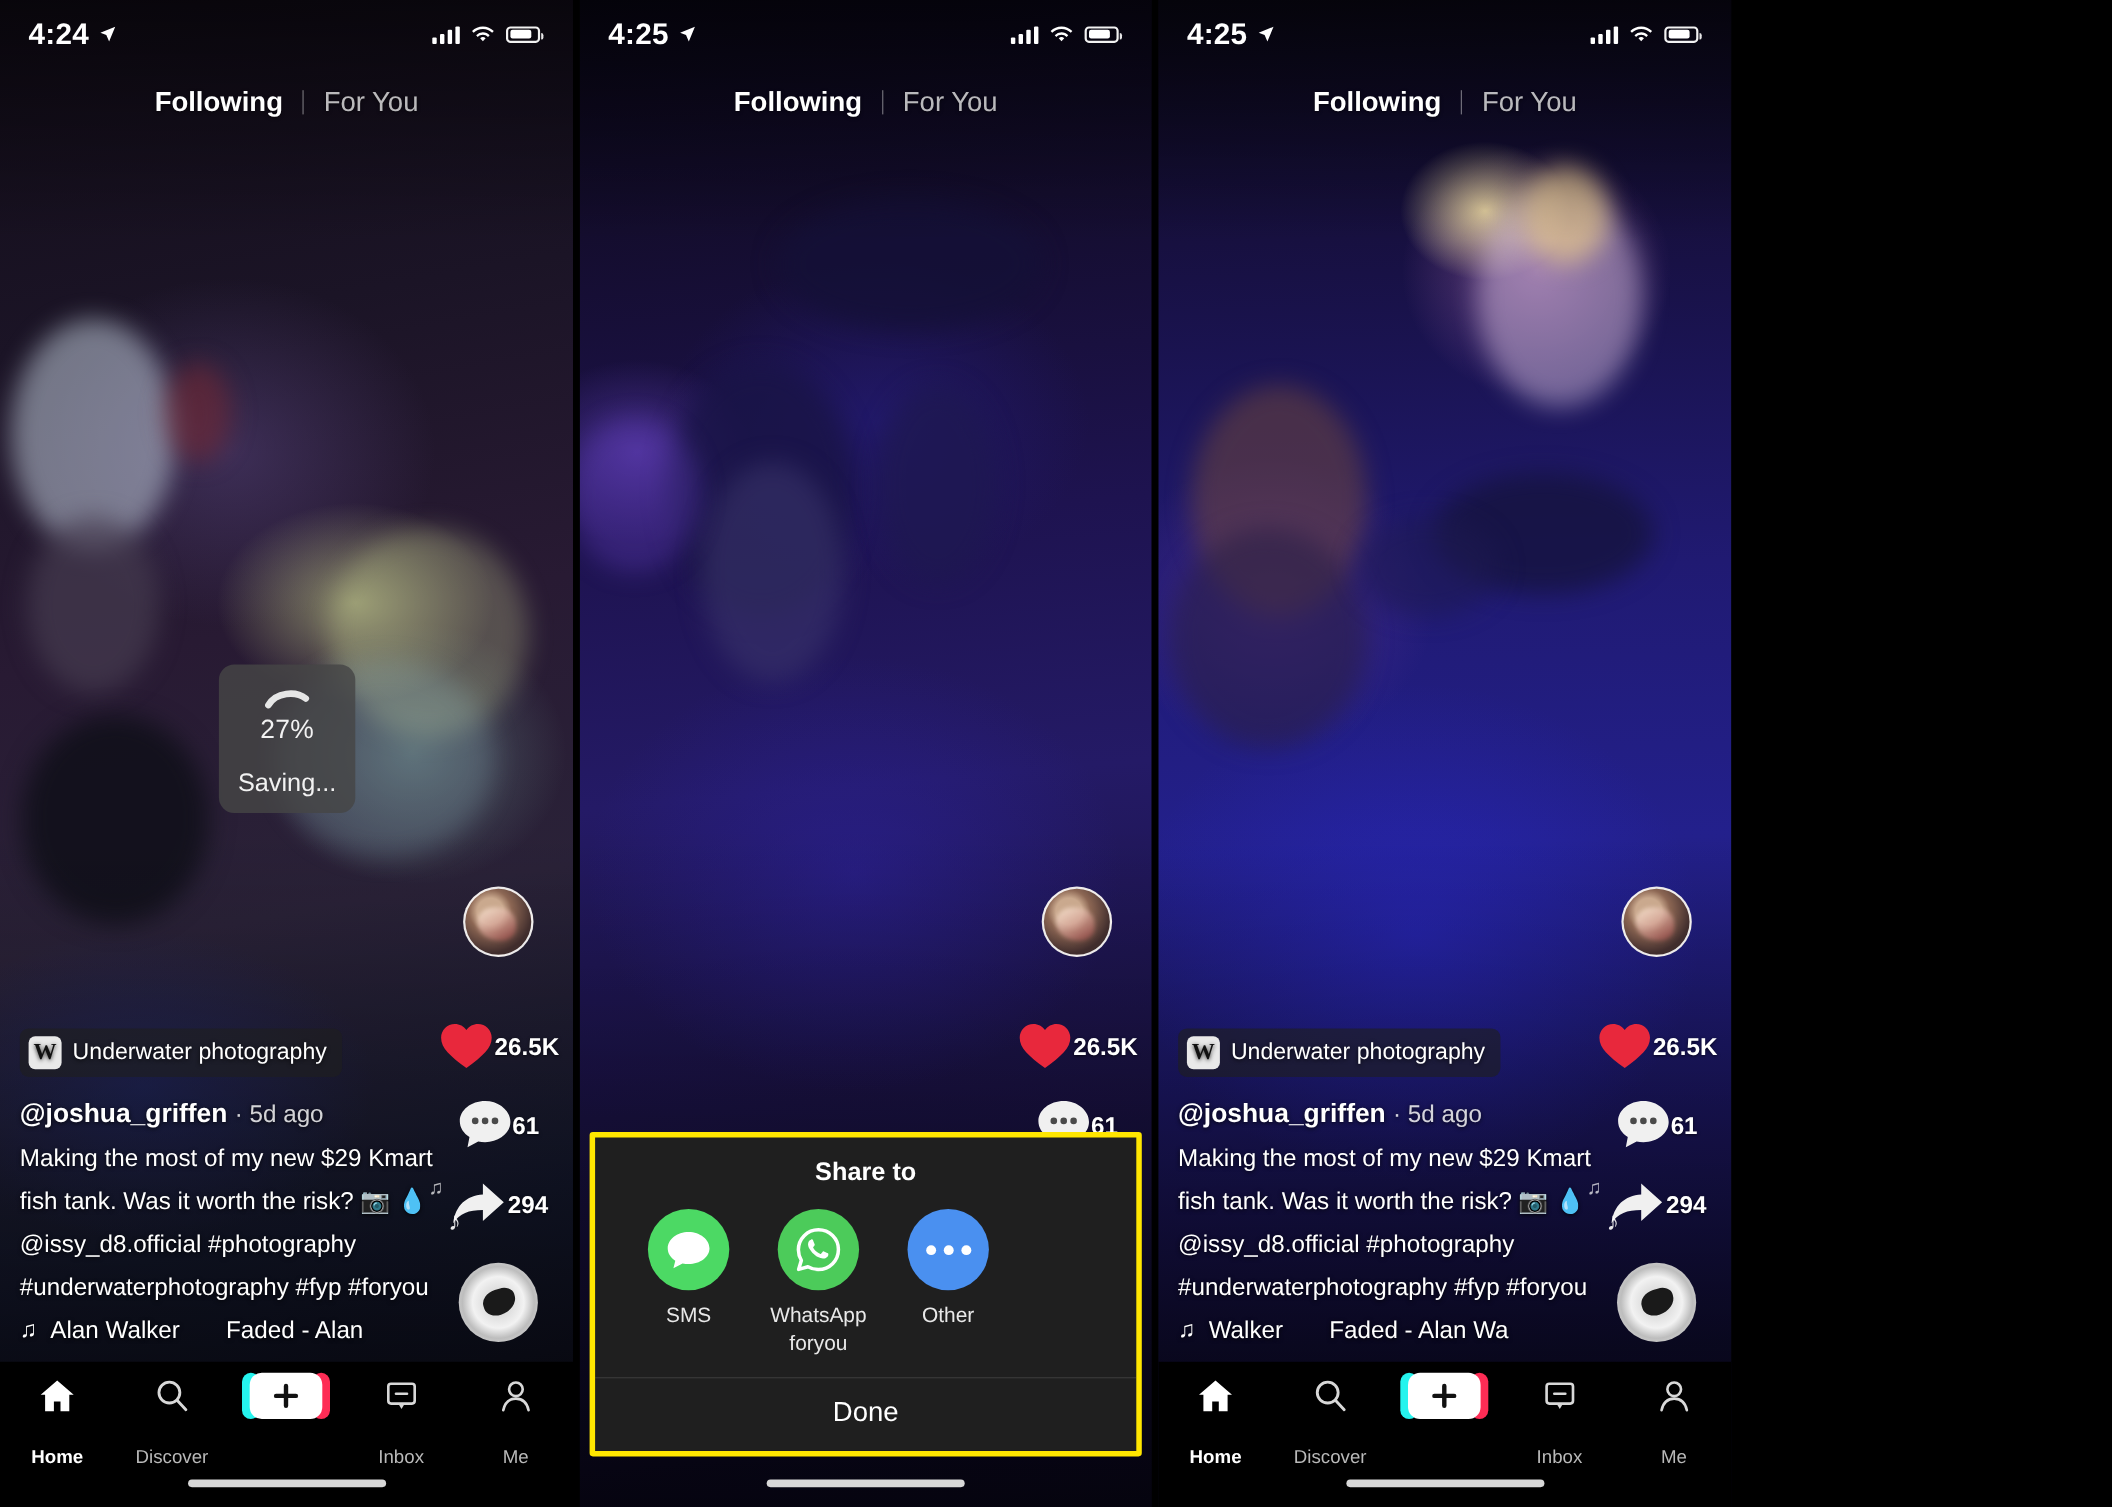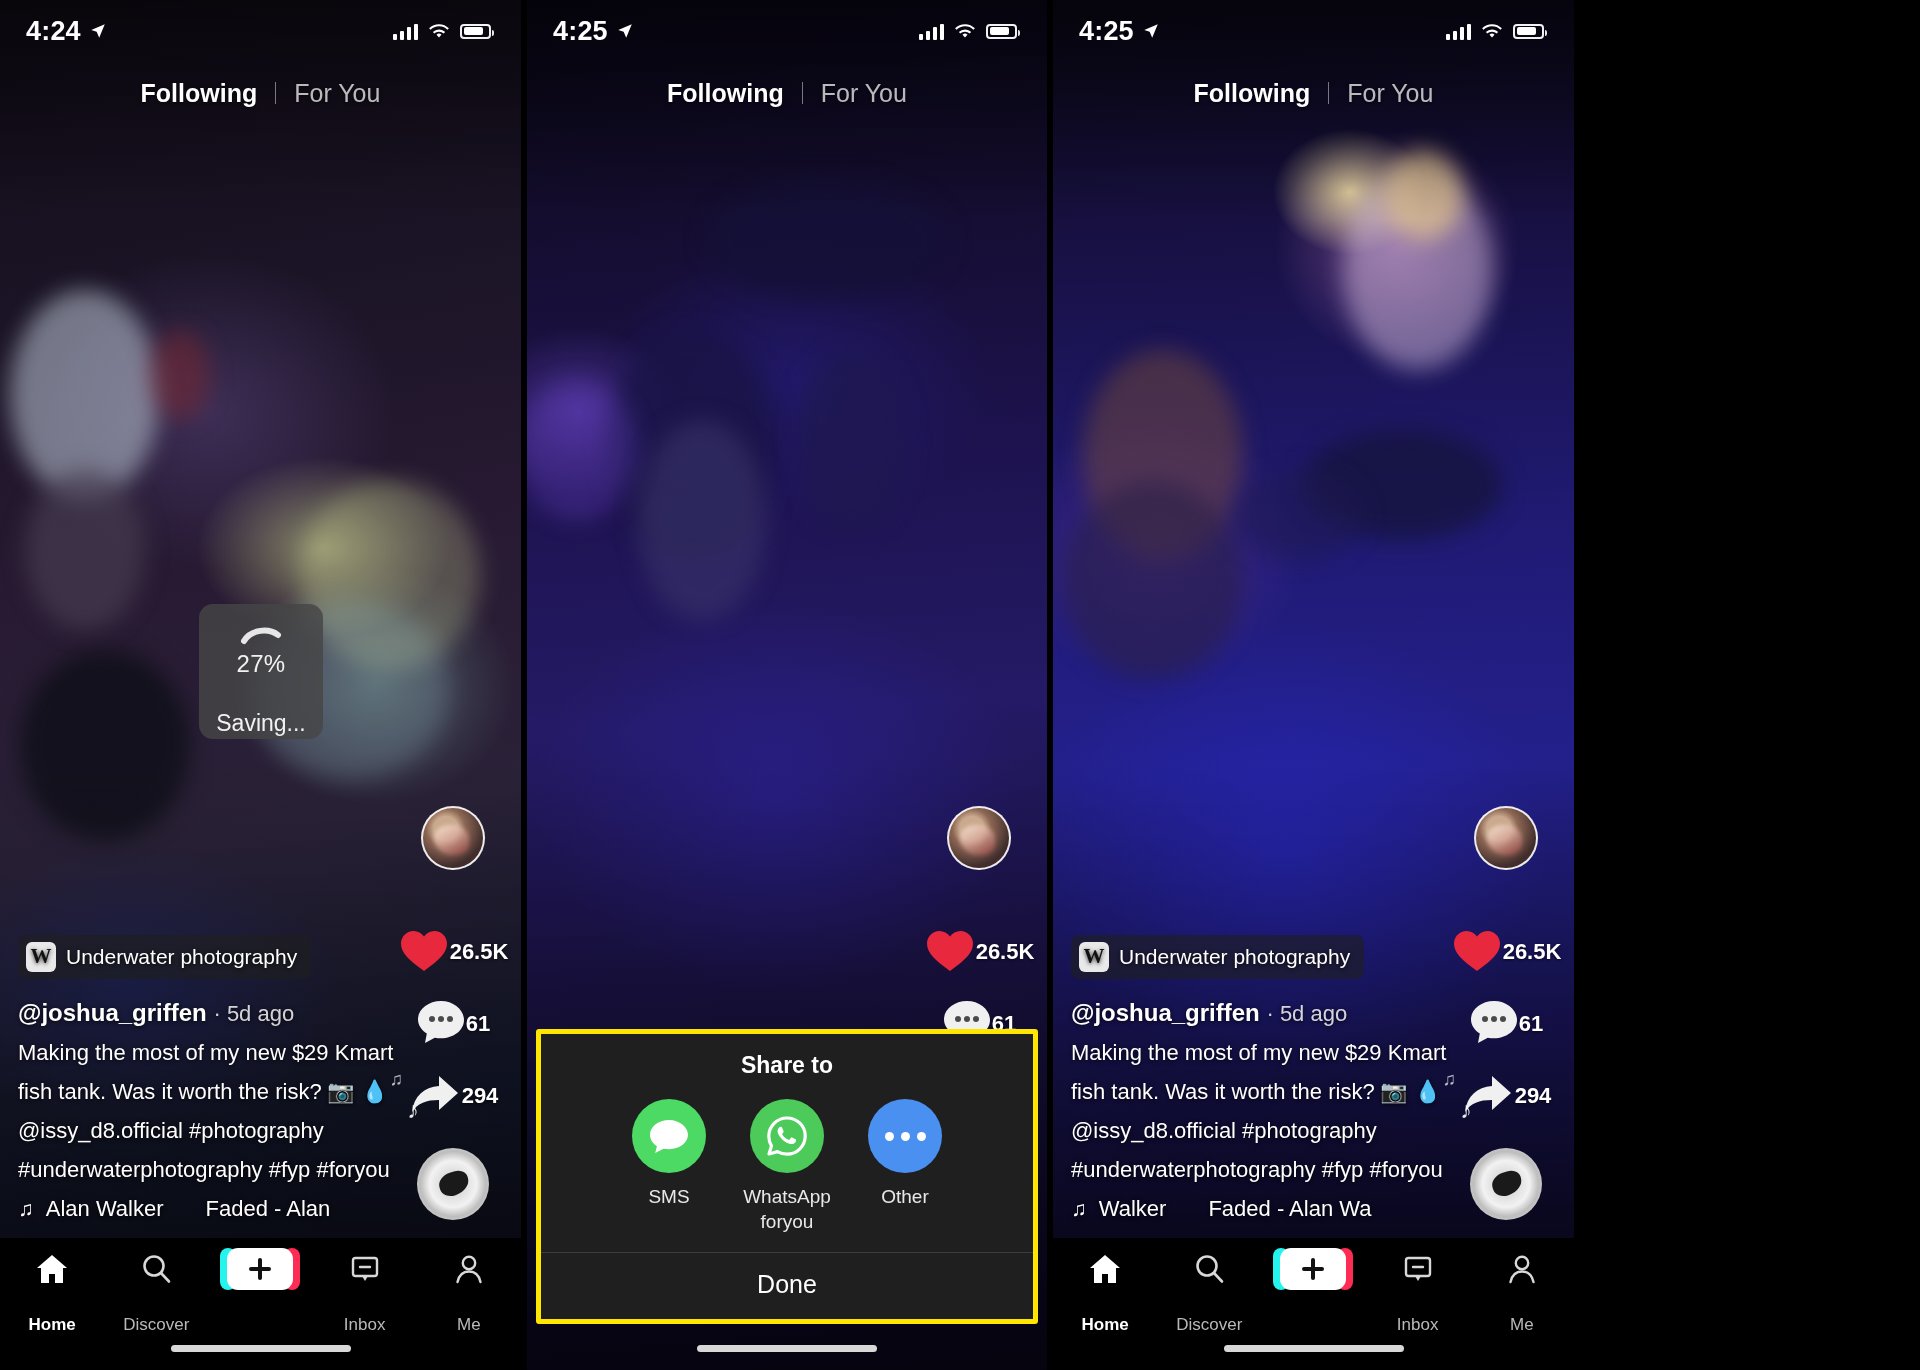--- a/index.html
+++ b/index.html
@@ -182,30 +182,30 @@
 
   
   .saving-toast {
     position:absolute; left: 199px; top: 604px; width: 124px; height: 135px;
     background: rgba(70,70,70,.82); border-radius: 14px; z-index: 36;
     display:flex; flex-direction:column; align-items:center;
     padding-top: 18px; color:#f2f2f2;
   }
   .spinner-arc { width: 44px; height: 26px; display:block; margin-bottom: 2px;}
   .saving-pct { font-size: 24px; font-weight: 500; letter-spacing:.3px; }
-  .saving-label { font-size: 23px; margin-top: 32px; }
+  .saving-label { font-size: 23px; margin-top: 20px; }
 
   
   .share-sheet {
     position:absolute; left: 9px; right: 9px; bottom: 46px;
     background: #1f1f1f; border: 5px solid #ffe600; border-radius: 3px;
     z-index: 60; overflow: hidden;
   }
   .share-title { text-align:center; color:#fff; font-size: 23px; font-weight:700; padding: 18px 0 6px; }
-  .share-row { display:flex; justify-content: center; align-items:flex-start; padding: 14px 26px 18px; }
+  .share-row { display:flex; justify-content: flex-start; align-items:flex-start; padding: 14px 26px 18px; }
   .share-item { width: 118px; display:flex; flex-direction:column; align-items:center; }
   .share-circle { width: 74px; height: 74px; border-radius:50%; display:flex; align-items:center; justify-content:center; }
   .c-sms { background:#4cd964; }
   .c-wa  { background:#4ccb5a; }
   .c-fb  { background:#2a6ef5; }
   .c-other { background:#4a90f0; }
   .share-label { color:#e8e8e8; font-size: 19px; text-align:center; margin-top: 12px; line-height:1.28; }
   .share-sep { height:1px; background: rgba(255,255,255,.13); }
   .share-done { text-align:center; color:#fff; font-size: 25px; padding: 17px 0 20px; }
   .dots3 { display:flex; gap:7px; }

